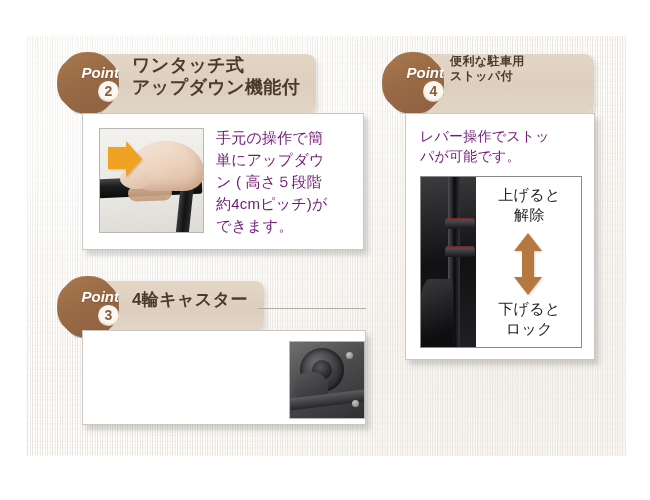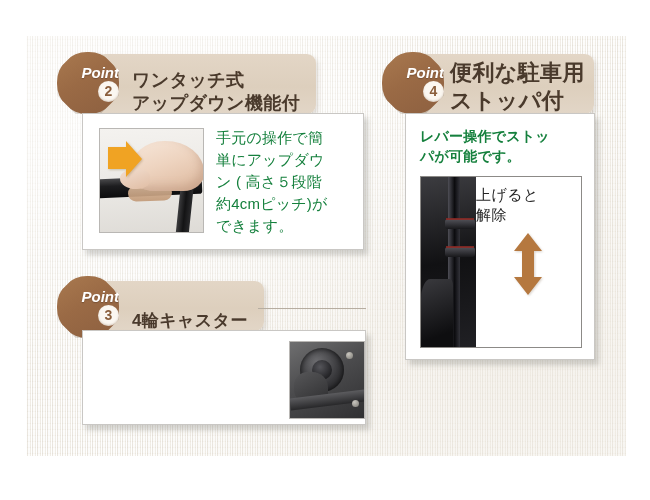--- a/index.html
+++ b/index.html
@@ -54,21 +54,21 @@
 
   
   .point-block { position: absolute; }
 
   .header-bar {
     position: absolute;
     background: linear-gradient(180deg, #e3d6c6 0%, #ddcfbd 55%, #e2d6c7 100%);
     border-radius: 9px;
     box-shadow: 2px 3px 5px rgba(120,105,90,0.22);
     display: flex;
-    align-items: flex-end;
+    align-items: flex-start;
     box-sizing: border-box;
   }
   .header-title {
     color: #4a3a2c;
     font-weight: bold;
     letter-spacing: 0.4px;
     line-height: 1.24;
     white-space: pre-line;
   }
 
@@ -114,21 +114,21 @@
   
   .card {
     position: absolute;
     background: #ffffff;
     border: 1px solid #c9c7c4;
     box-shadow: 4px 5px 5px rgba(120,118,112,0.30);
     box-sizing: border-box;
   }
   .card-text {
     position: absolute;
-    color: #15803d;
+    color: #701a75;
     line-height: 1.46;
     white-space: pre-line;
     letter-spacing: 0.2px;
   }
 
   
   .photo {
     position: absolute;
     border: 1px solid #b9b7b4;
     overflow: hidden;
@@ -233,21 +233,21 @@
     background: linear-gradient(160deg,#3a3a3e 0%,#0e0e10 80%);
     border-radius: 30% 10% 0 0;
   }
   .updown-arrow {
     position: absolute;
     filter: drop-shadow(1px 1px 1px rgba(120,95,70,0.28));
   }
   .stopper-label {
     position: absolute;
     width: 100%;
-    text-align: left;
+    text-align: center;
     color: #242424;
     line-height: 1.3;
     white-space: pre-line;
     letter-spacing: .4px;
   }
 
   
   .title-rule {
     position: absolute;
     height: 1px;
@@ -290,52 +290,54 @@
 単にアップダウ
 ン ( 高さ５段階
 約4cmピッチ)が
 できます。</div>
   </div>
 </div>
 
 <div class="point-block" id="block-point4" style="left:0;top:0;width:650px;height:500px;">
 
   <div class="header-bar" id="p4-header" style="left:418px; top:54px; width:176px; height:60px; padding-left:32px;">
-    <div class="header-title" style="font-size:22px;">便利な駐車用
+    <div class="header-title" style="font-size:12px;">便利な駐車用
 ストッパ付</div>
   </div>
 
   <div class="badge" id="p4-badge" style="left:382px; top:52px;">
     <span class="badge-word">Point</span>
     <span class="badge-num">4</span>
   </div>
 
   <div class="card" id="p4-card" style="left:405px; top:113px; width:190px; height:247px;">
 
-    <div class="card-text" style="left:14px; top:12px; width:170px; font-size:14px;font-weight:bold;">レバー操作でストッ
+    <div class="card-text" style="left:14px; top:12px; width:170px; font-size:14px;">レバー操作でストッ
 パが可能です。</div>
 
     <div id="stopper-box" style="left:14px; top:62px; width:162px; height:172px;">
 
       <div class="stopper-photo">
         <div class="stopper-pole"></div>
         <div class="stopper-lever" style="left:24px; top:42px;"></div>
         <div class="stopper-redline" style="left:25px; top:41px;"></div>
         <div class="stopper-lever" style="left:24px; top:70px;"></div>
         <div class="stopper-redline" style="left:25px; top:69px;"></div>
         <div class="stopper-legs"></div>
       </div>
 
       <div class="stopper-label" style="left:55px; top:8px; width:107px; font-size:15px;">上げると
 解除</div>
 
       <svg class="updown-arrow" style="left:92px; top:56px; width:30px; height:62px;" viewBox="0 0 30 62">
         <polygon points="15,0 29,18 21,18 21,44 29,44 15,62 1,44 9,44 9,18 1,18" fill="#b5783f"></polygon>
       </svg>
 
+      <div class="stopper-label" style="left:55px; top:122px; width:107px; font-size:15px;">下げると
+ロック</div>
     </div>
   </div>
 </div>
 
 <div class="point-block" id="block-point3" style="left:0;top:0;width:650px;height:500px;">
 
   <div class="header-bar" id="p3-header" style="left:96px; top:281px; width:168px; height:50px; padding-left:36px;">
     <div class="header-title" style="font-size:17px;margin-top:8px;">4輪キャスター</div>
   </div>
 

